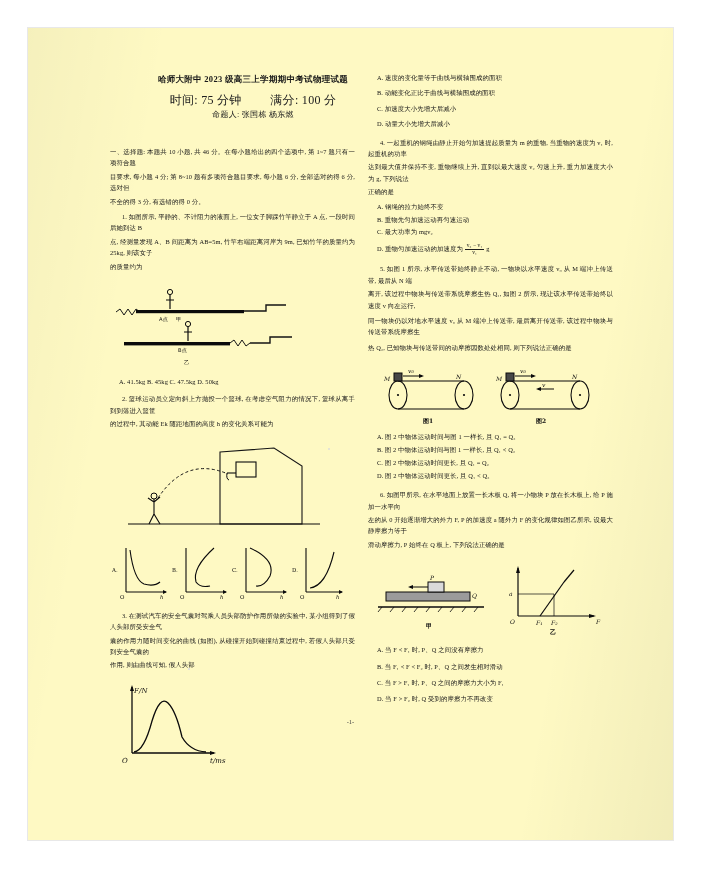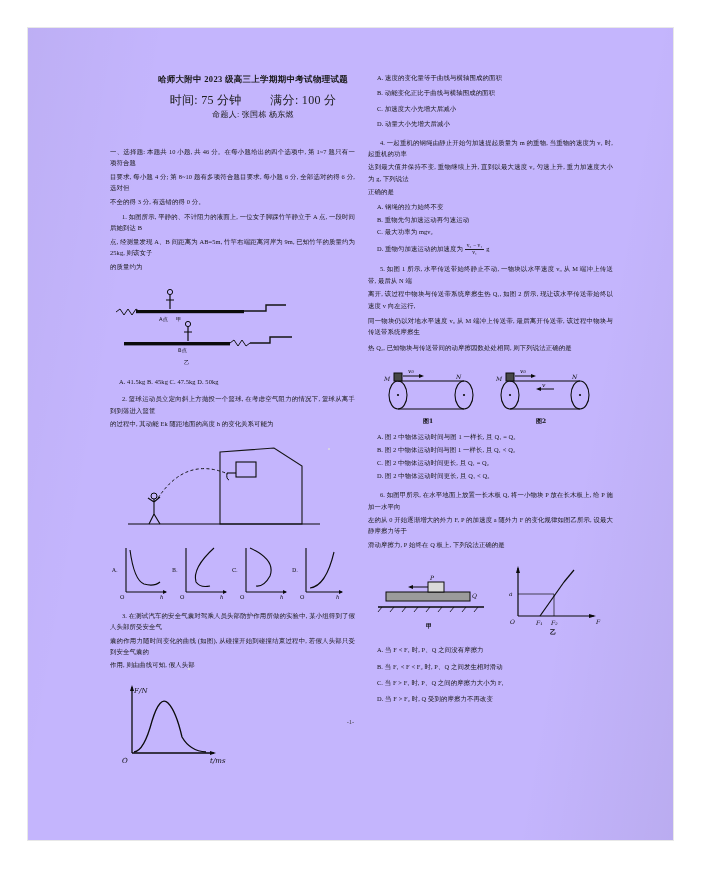--- a/index.html
+++ b/index.html
@@ -1,18 +1,18 @@
 <!DOCTYPE html>
 <html><head>
 <meta charset="utf-8">
 <style>
   html,body{margin:0;padding:0;background:#cfcfcf;}
   body{font-family:"Liberation Serif","DejaVu Serif",serif;}
   .page{position:relative;width:701px;height:892px;background:#ffffff;overflow:hidden;}
-  .scan{position:absolute;left:28px;top:28px;width:645px;height:812px;background:#c4b5fd;
+  .scan{position:absolute;left:28px;top:28px;width:645px;height:812px;background:#fef9c3;
         box-shadow:0 0 0 1px #e8e8e8;}
   .scan:before{content:"";position:absolute;inset:0;pointer-events:none;
         background:linear-gradient(100deg,rgba(0,0,0,.035) 0%,rgba(0,0,0,0) 18%,rgba(0,0,0,0) 80%,rgba(0,0,0,.05) 100%);}
   .sheet{position:absolute;left:0;top:0;width:645px;height:812px;filter:contrast(1.05);}
   .hdr{position:absolute;left:80px;top:44px;width:290px;text-align:center;}
   .hdr .t1{font-size:8.5px;font-weight:bold;letter-spacing:.3px;color:#1d1d1d;line-height:14px;}
   .hdr .t2{font-size:12px;color:#242424;margin-top:6px;letter-spacing:.3px;}
   .hdr .t2 .gap{display:inline-block;width:22px;}
   .hdr .t3{font-size:8px;color:#242424;letter-spacing:.3px;}
   .col{position:absolute;top:118px;width:245px;font-size:6.4px;line-height:11.4px;color:#1a1a1a;

